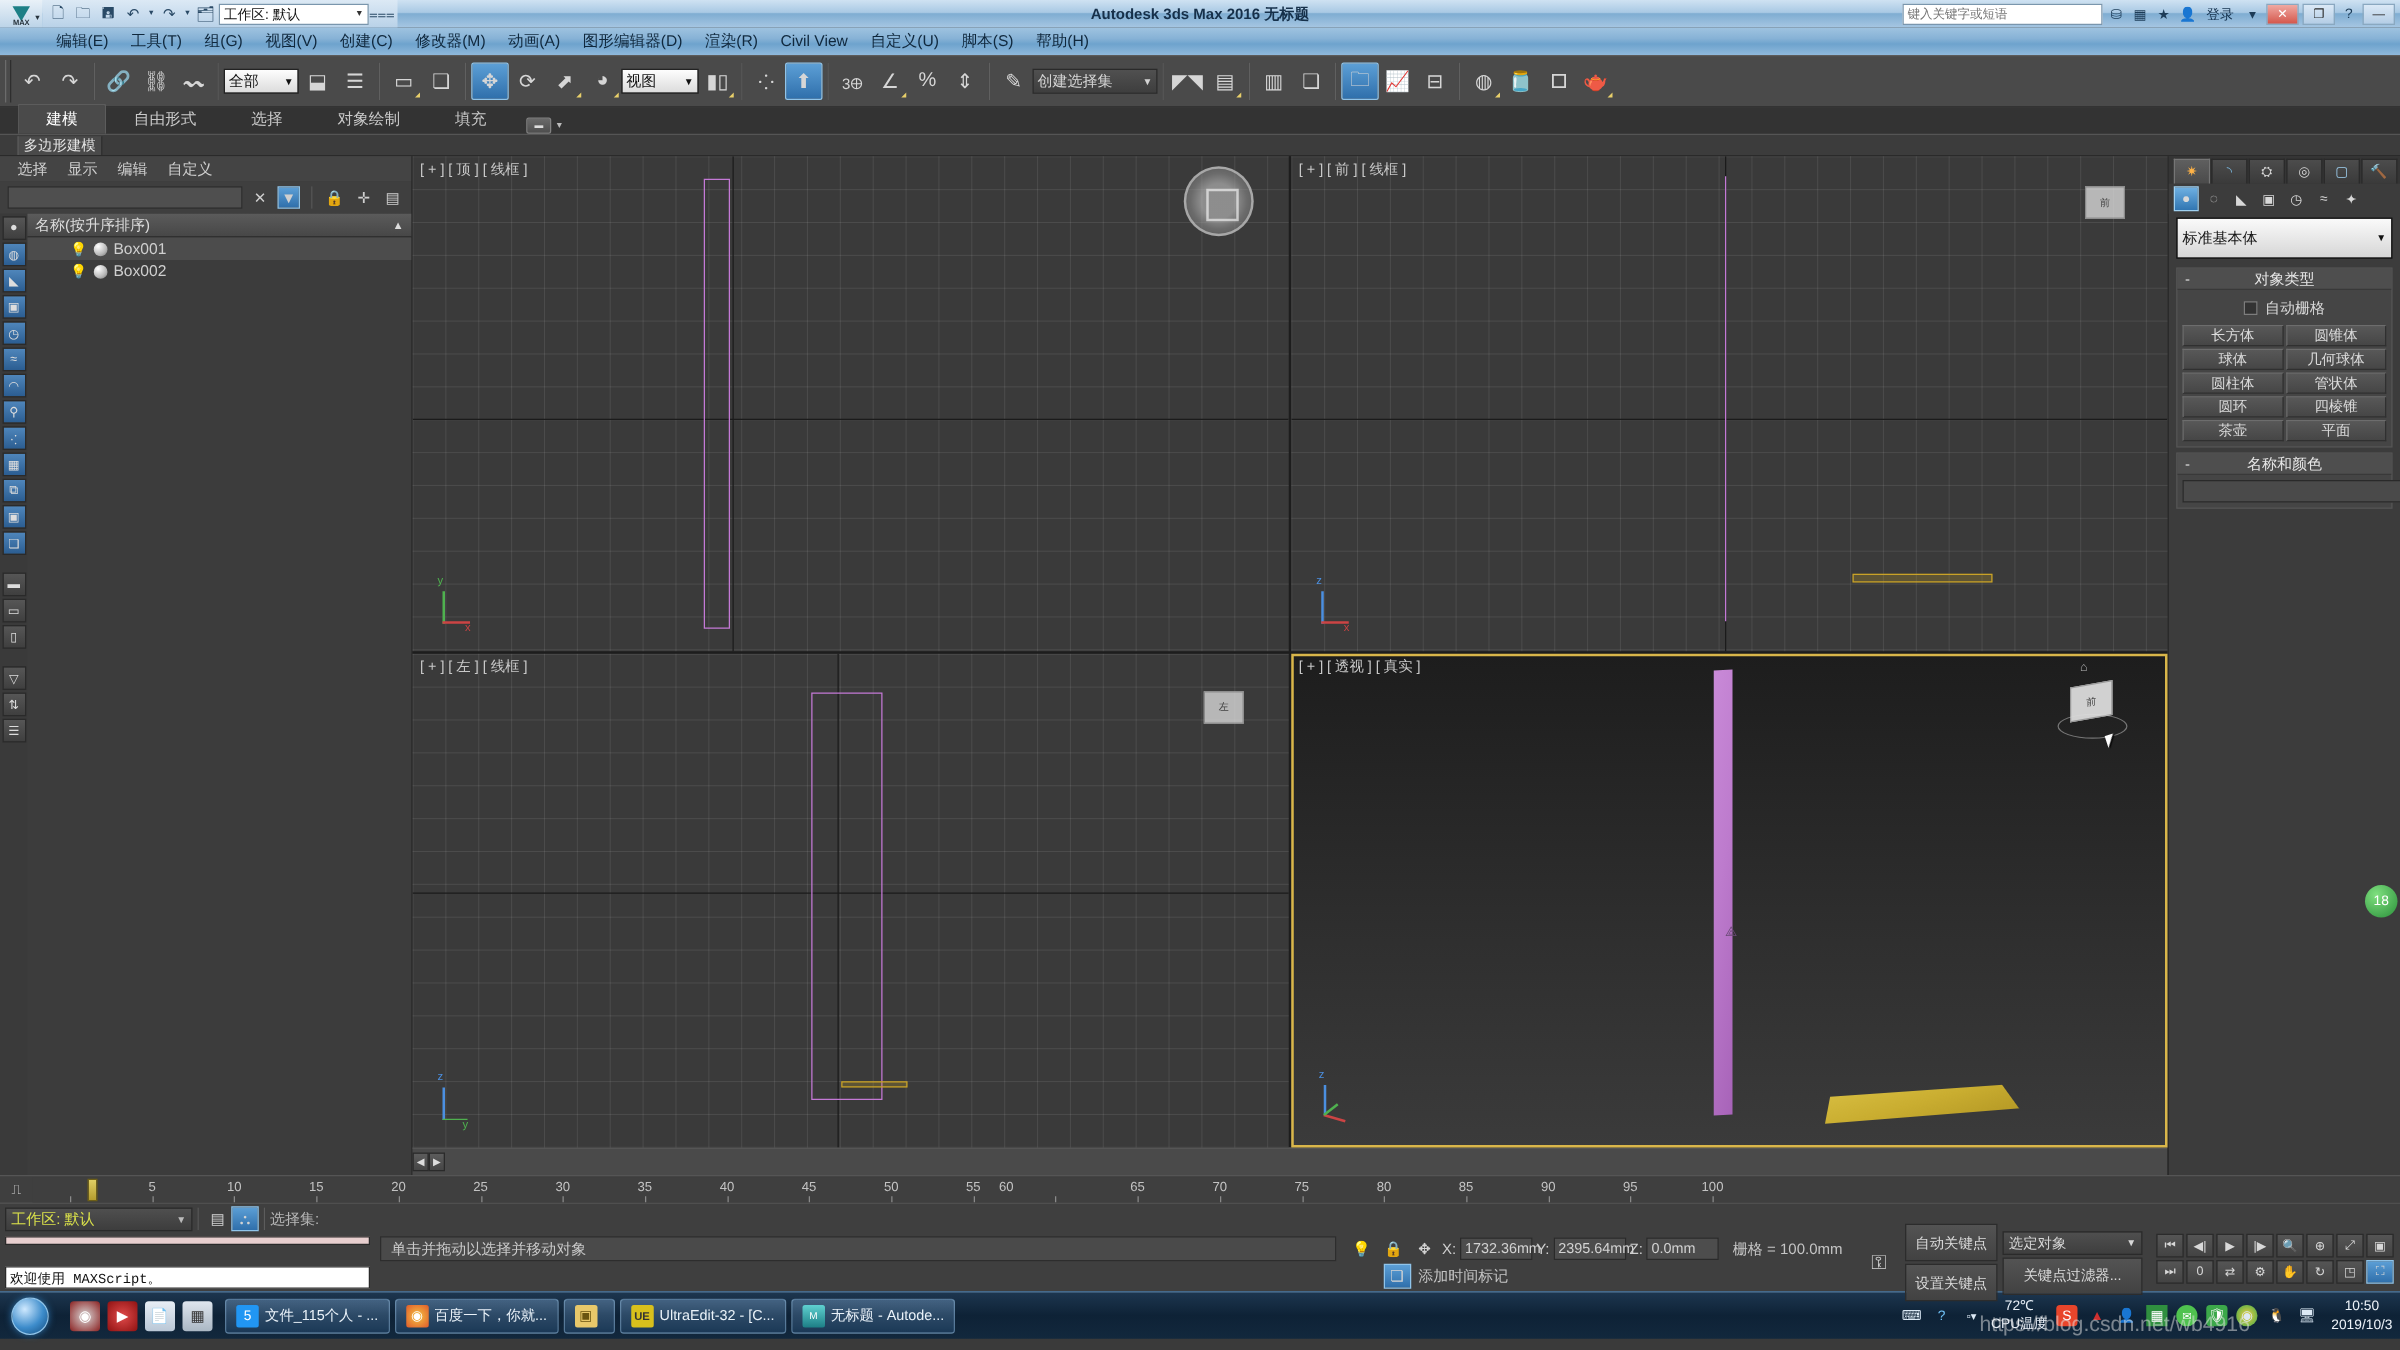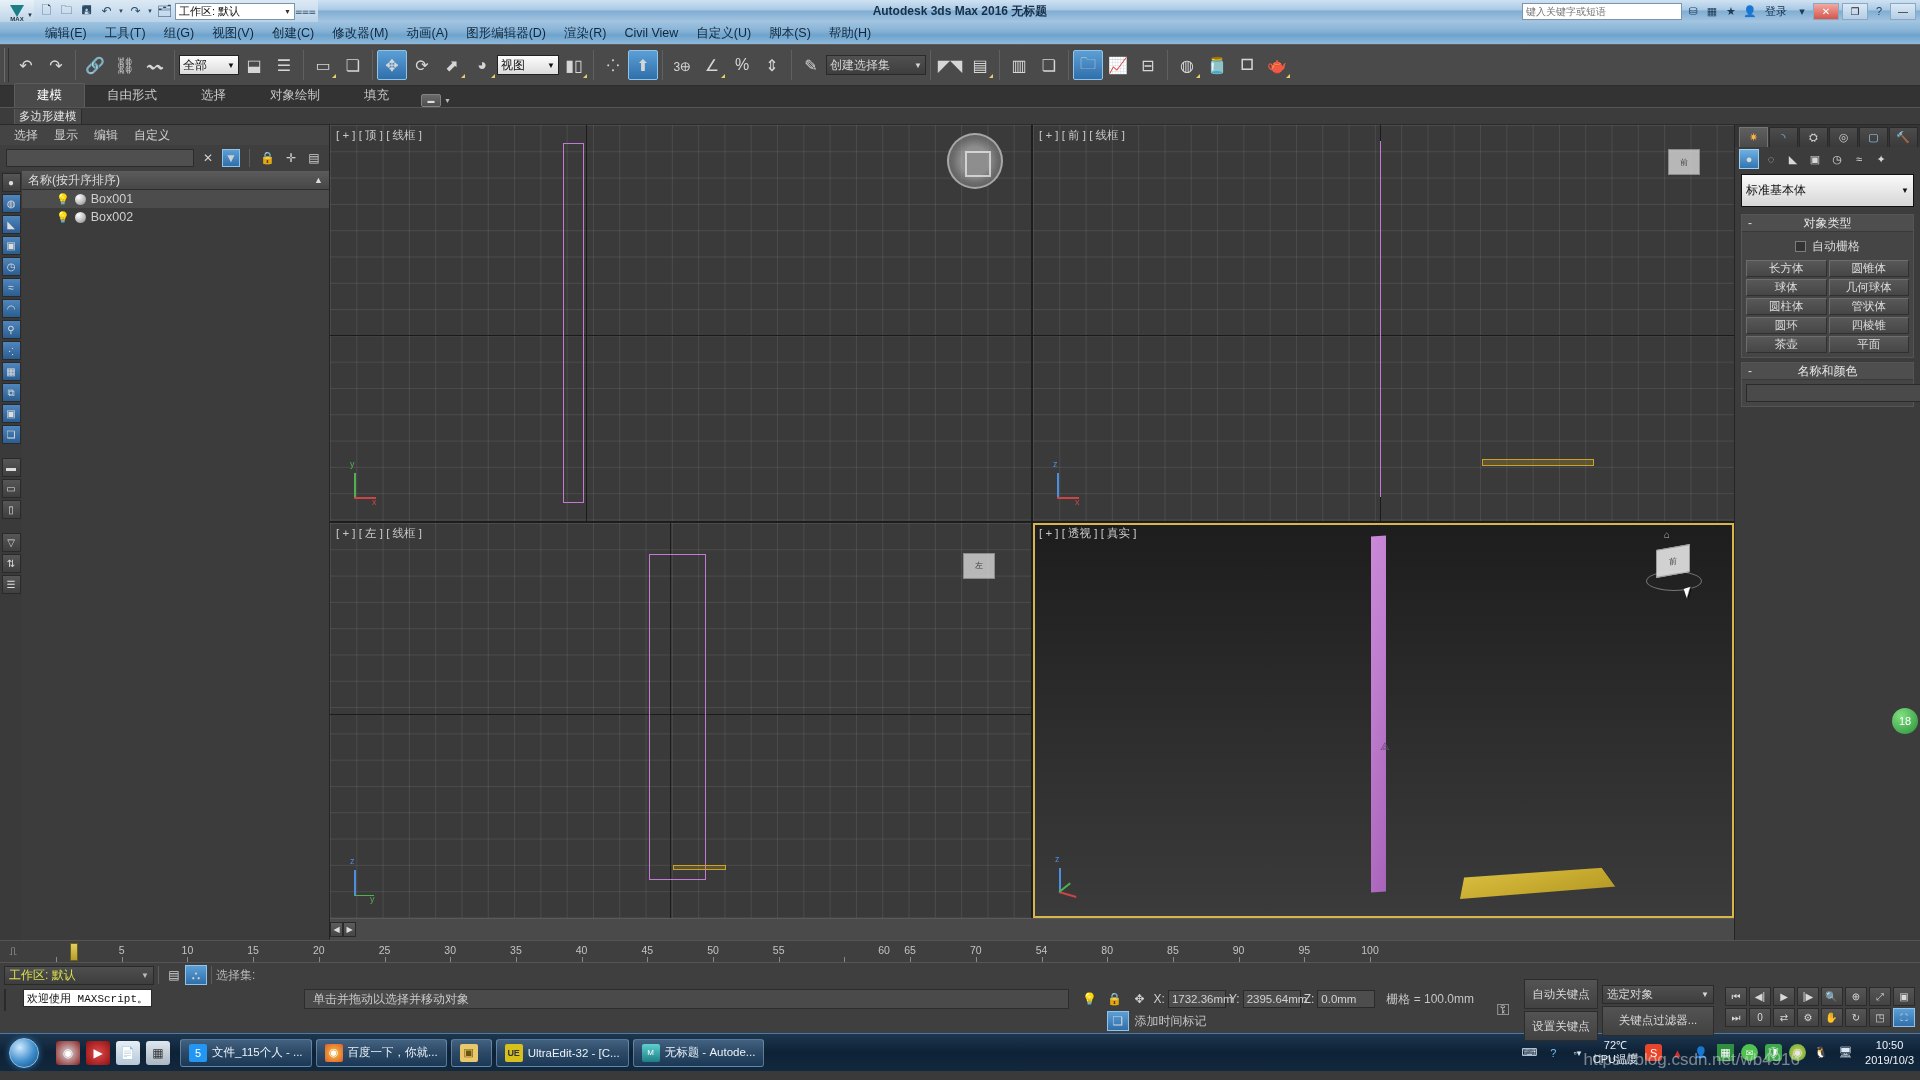--- a/index.html
+++ b/index.html
@@ -209,21 +209,21 @@
   #ws-status { width:150px; height:19px; margin-left:4px;
     background:linear-gradient(to bottom,#4f4f4f,#3d3d3d); border:1px solid #2a2a2a;
     display:flex; align-items:center; justify-content:space-between; padding:0 4px;
     font-size:12px; color:#d9e04a; }
   .sbtn { width:22px;height:20px; display:flex;align-items:center;justify-content:center;
     font-size:12px; color:#d4d4d4; cursor:pointer; }
   .sbtn.on { background:linear-gradient(to bottom,#5c9fd6,#2f6fab); border:1px solid #8fc4ea; }
   .sep-v { width:1px;height:18px;background:#2c2c2c;border-right:1px solid #5c5c5c;margin:0 4px; }
   #sel-set { font-size:12px; color:#b6b6b6; }
   #status-row2 { display:flex; height:46px; }
-  #maxscript { width:300px; display:flex; padding:2px 4px; gap:17px; }
+  #maxscript { width:300px; display:flex; flex-direction:column; padding:2px 4px; gap:17px; }
   #ms-listener { height:22px; background:#e8cfcf; border:1px solid #2a2a2a; }
   #ms-prompt { height:18px; background:#fff; border:1px solid #2a2a2a;
     font-size:11px; color:#111; padding:1px 3px; font-family:"Liberation Mono", monospace; }
   #status-msgs { flex:1; display:flex; flex-direction:column; gap:2px; padding:2px 4px; }
   .smsg { height:20px; background:#4a4a4a; border:1px solid #2d2d2d; padding:2px 8px;
     font-size:12px; color:#c9c9c9; display:flex; align-items:center; }
   #coords { display:flex; align-items:center; gap:3px; padding:0 6px; }
   .coord-grp { display:flex; align-items:center; gap:3px; }
   .coord-grp .lb { font-size:12px; color:#cfcfcf; }
   .coord-f { width:58px;height:18px; background:#4d4d4d; border:1px solid #2a2a2a;
@@ -652,27 +652,27 @@
       <div class="rnum" style="left: 489.9px;">35</div>
       <div class="rtick" style="left: 555.6px;"></div>
       <div class="rnum" style="left: 555.6px;">40</div>
       <div class="rtick" style="left: 621.3px;"></div>
       <div class="rnum" style="left: 621.3px;">45</div>
       <div class="rtick" style="left: 687px;"></div>
       <div class="rnum" style="left: 687px;">50</div>
       <div class="rtick" style="left: 752.7px;"></div>
       <div class="rnum" style="left: 752.7px;">55</div>
       <div class="rtick" style="left: 818.4px;"></div>
-      <div class="rnum" style="left: 858px;">60</div>
+      <div class="rnum" style="left: 779px;">60</div>
       <div class="rtick" style="left: 884.1px;"></div>
       <div class="rnum" style="left: 884.1px;">65</div>
       <div class="rtick" style="left: 949.8px;"></div>
       <div class="rnum" style="left: 949.8px;">70</div>
       <div class="rtick" style="left: 1015.5px;"></div>
-      <div class="rnum" style="left: 1015.5px;">54</div>
+      <div class="rnum" style="left: 1015.5px;">75</div>
       <div class="rtick" style="left: 1081.2px;"></div>
       <div class="rnum" style="left: 1081.2px;">80</div>
       <div class="rtick" style="left: 1146.9px;"></div>
       <div class="rnum" style="left: 1146.9px;">85</div>
       <div class="rtick" style="left: 1212.6px;"></div>
       <div class="rnum" style="left: 1212.6px;">90</div>
       <div class="rtick" style="left: 1278.3px;"></div>
       <div class="rnum" style="left: 1278.3px;">95</div>
       <div class="rtick" style="left: 1344px;"></div>
       <div class="rnum" style="left: 1344px;">100</div>

